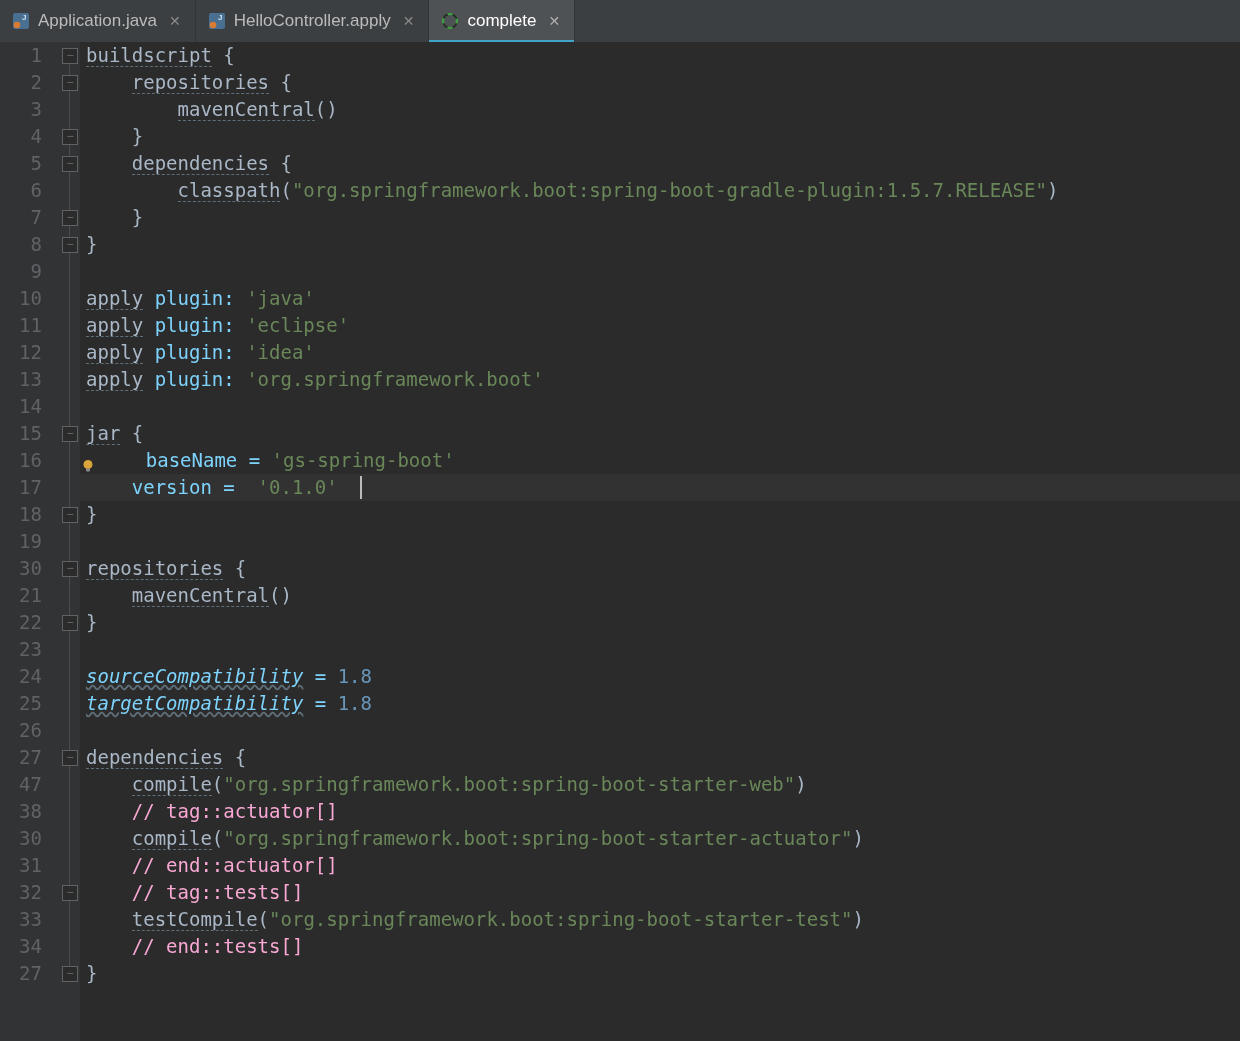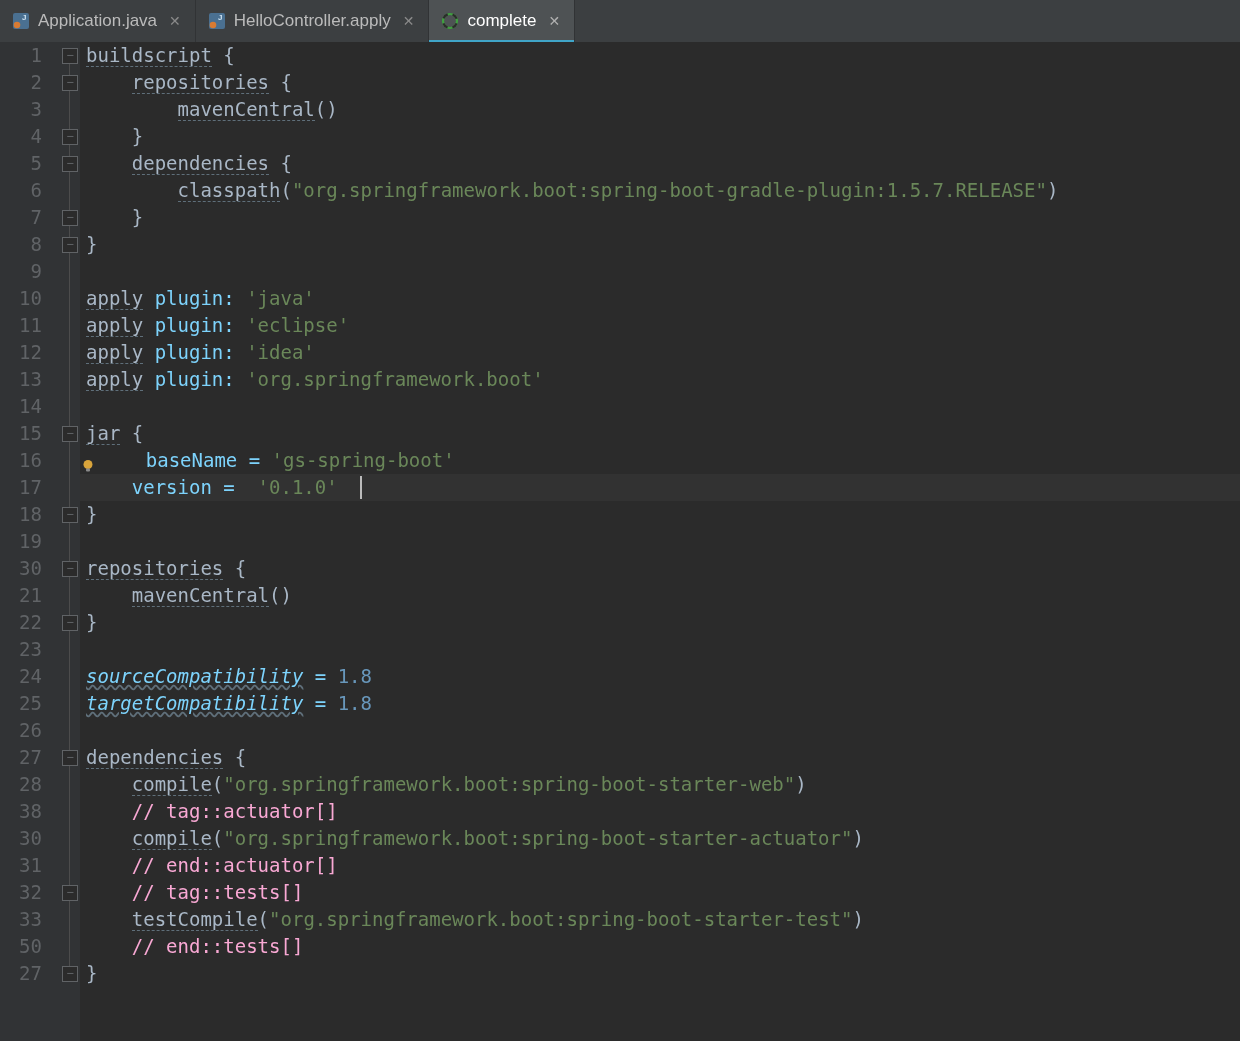--- a/index.html
+++ b/index.html
@@ -185,27 +185,27 @@
       <div class="line">18</div>
       <div class="line">19</div>
       <div class="line">30</div>
       <div class="line">21</div>
       <div class="line">22</div>
       <div class="line">23</div>
       <div class="line">24</div>
       <div class="line">25</div>
       <div class="line">26</div>
       <div class="line">27</div>
-      <div class="line">28</div>
+      <div class="line">47</div>
       <div class="line">38</div>
       <div class="line">30</div>
       <div class="line">31</div>
       <div class="line">32</div>
       <div class="line">33</div>
-      <div class="line">50</div>
+      <div class="line">34</div>
       <div class="line">27</div>
     </div>
   <div class="fold-col" id="foldcol">
       <div class="fold-line" style="top: 14px; height: 918px;"></div>
       <div class="fold-mark" style="top: 6px;">−</div>
       <div class="fold-mark" style="top: 33px;">−</div>
       <div class="fold-mark" style="top: 87px;">−</div>
       <div class="fold-mark" style="top: 114px;">−</div>
       <div class="fold-mark" style="top: 168px;">−</div>
       <div class="fold-mark" style="top: 195px;">−</div>

